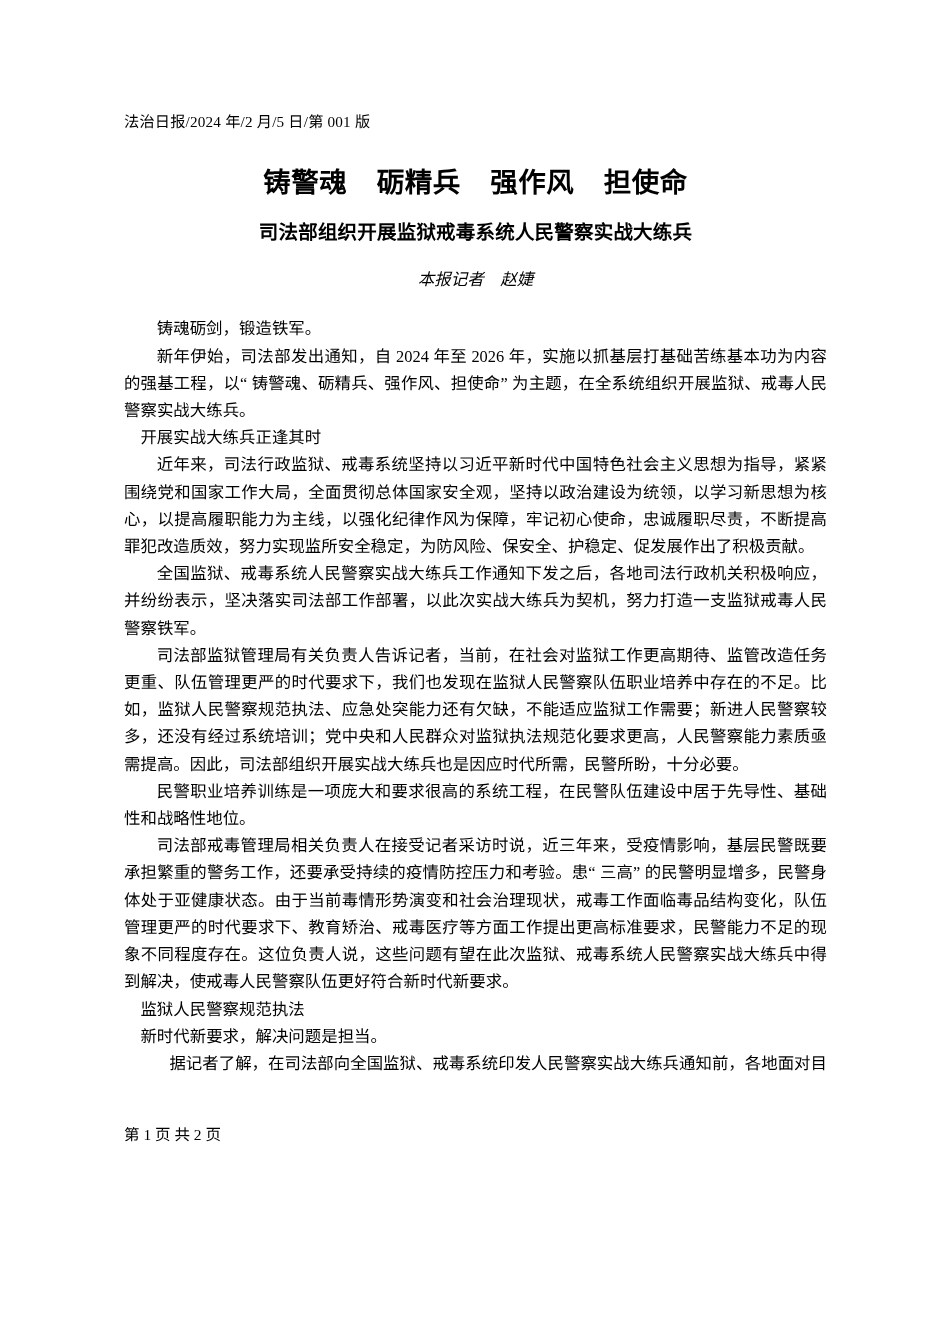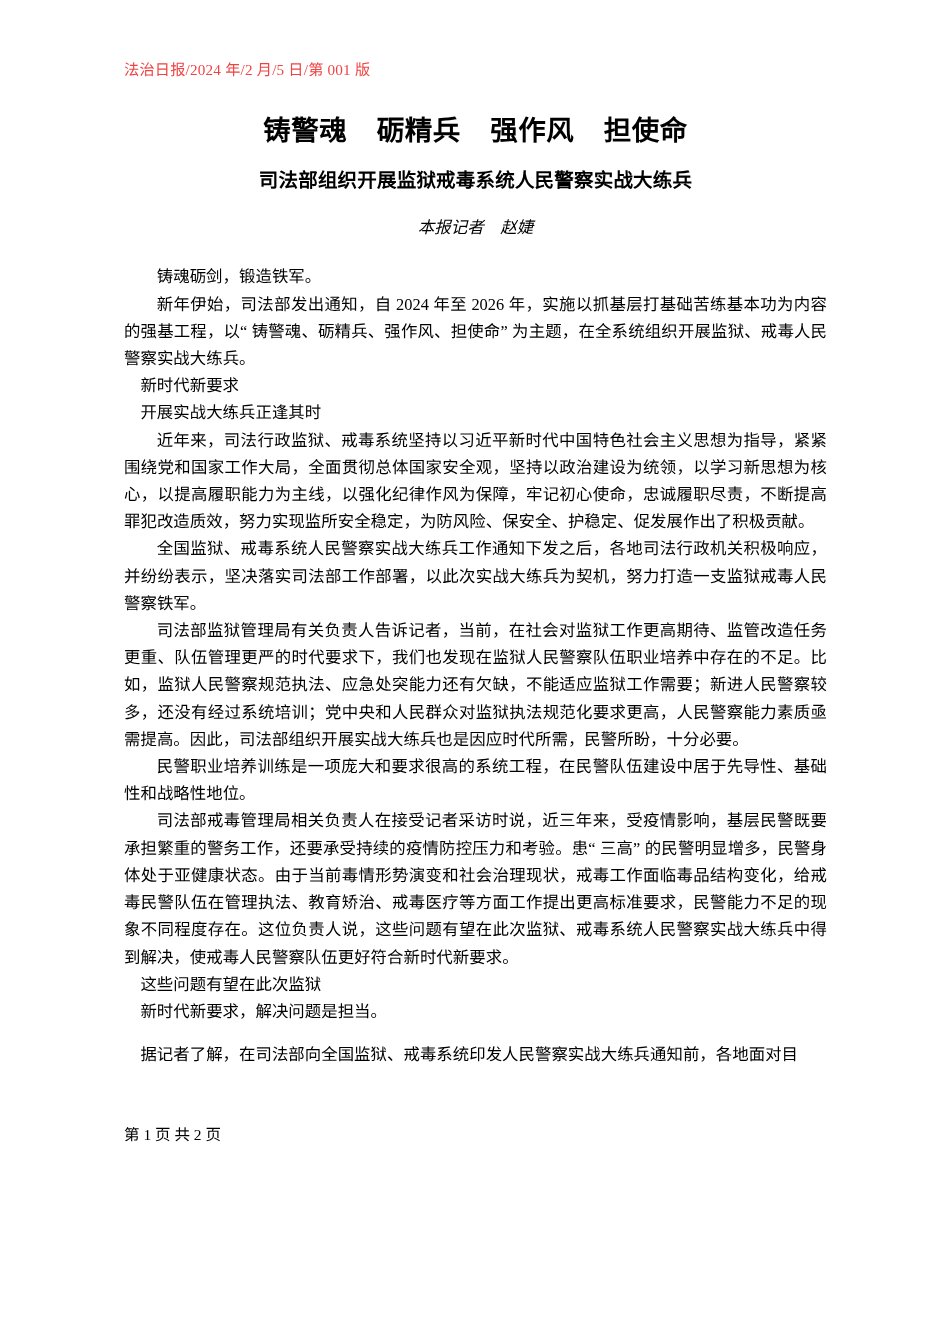--- a/index.html
+++ b/index.html
@@ -22,25 +22,25 @@
   }
   .content {
     position: absolute;
     left: 124px;
     top: 0;
     width: 703px;
   }
 
   
   .masthead {
-    margin-top: 60px;
+    margin-top: 112px;
     font-size: 15.2px;
     line-height: 20px;
     letter-spacing: 0.2px;
-    color: #ef4444;
+    color: #000000;
     white-space: nowrap;
   }
 
   
   .headline {
     margin-top: 33px;
     text-align: center;
     font-size: 27.5px;
     font-weight: bold;
     line-height: 36px;
@@ -77,22 +77,21 @@
     text-justify: inter-ideograph;
     text-indent: 2em;
     letter-spacing: 0.05px;
     word-break: break-all;
   }
   p.para.sub-head {
     text-indent: 1em;
     text-align: left;
   }
   p.para.no-justify {
-    text-align: left;
-    margin-top: 16px;
+    text-align: right;
   }
 
   
   .footer {
     position: absolute;
     left: 124px;
     width: 703px;
     top: 1124px;
     text-align: left;
     font-size: 15.5px;
@@ -111,28 +110,27 @@
 
     <h1 class="headline">铸警魂    砺精兵    强作风    担使命</h1>
 
     <h2 class="subheadline">司法部组织开展监狱戒毒系统人民警察实战大练兵</h2>
 
     <div class="byline">本报记者    赵婕</div>
 
     <div class="body-block">
         <p class="para">铸魂砺剑，锻造铁军。</p>
         <p class="para">新年伊始，司法部发出通知，自 2024 年至 2026 年，实施以抓基层打基础苦练基本功为内容的强基工程，以“ 铸警魂、砺精兵、强作风、担使命” 为主题，在全系统组织开展监狱、戒毒人民警察实战大练兵。</p>
-        <p class="para sub-head">新时代新要求</p>
         <p class="para sub-head">开展实战大练兵正逢其时</p>
         <p class="para">近年来，司法行政监狱、戒毒系统坚持以习近平新时代中国特色社会主义思想为指导，紧紧围绕党和国家工作大局，全面贯彻总体国家安全观，坚持以政治建设为统领，以学习新思想为核心，以提高履职能力为主线，以强化纪律作风为保障，牢记初心使命，忠诚履职尽责，不断提高罪犯改造质效，努力实现监所安全稳定，为防风险、保安全、护稳定、促发展作出了积极贡献。</p>
         <p class="para">全国监狱、戒毒系统人民警察实战大练兵工作通知下发之后，各地司法行政机关积极响应，并纷纷表示，坚决落实司法部工作部署，以此次实战大练兵为契机，努力打造一支监狱戒毒人民警察铁军。</p>
         <p class="para">司法部监狱管理局有关负责人告诉记者，当前，在社会对监狱工作更高期待、监管改造任务更重、队伍管理更严的时代要求下，我们也发现在监狱人民警察队伍职业培养中存在的不足。比如，监狱人民警察规范执法、应急处突能力还有欠缺，不能适应监狱工作需要；新进人民警察较多，还没有经过系统培训；党中央和人民群众对监狱执法规范化要求更高，人民警察能力素质亟需提高。因此，司法部组织开展实战大练兵也是因应时代所需，民警所盼，十分必要。</p>
         <p class="para">民警职业培养训练是一项庞大和要求很高的系统工程，在民警队伍建设中居于先导性、基础性和战略性地位。</p>
-        <p class="para">司法部戒毒管理局相关负责人在接受记者采访时说，近三年来，受疫情影响，基层民警既要承担繁重的警务工作，还要承受持续的疫情防控压力和考验。患“ 三高” 的民警明显增多，民警身体处于亚健康状态。由于当前毒情形势演变和社会治理现状，戒毒工作面临毒品结构变化，给戒毒民警队伍在管理执法、教育矫治、戒毒医疗等方面工作提出更高标准要求，民警能力不足的现象不同程度存在。这位负责人说，这些问题有望在此次监狱、戒毒系统人民警察实战大练兵中得到解决，使戒毒人民警察队伍更好符合新时代新要求。</p>
-        <p class="para sub-head">这些问题有望在此次监狱</p>
+        <p class="para">司法部戒毒管理局相关负责人在接受记者采访时说，近三年来，受疫情影响，基层民警既要承担繁重的警务工作，还要承受持续的疫情防控压力和考验。患“ 三高” 的民警明显增多，民警身体处于亚健康状态。由于当前毒情形势演变和社会治理现状，戒毒工作面临毒品结构变化，队伍管理更严的时代要求下、教育矫治、戒毒医疗等方面工作提出更高标准要求，民警能力不足的现象不同程度存在。这位负责人说，这些问题有望在此次监狱、戒毒系统人民警察实战大练兵中得到解决，使戒毒人民警察队伍更好符合新时代新要求。</p>
+        <p class="para sub-head">监狱人民警察规范执法</p>
         <p class="para sub-head">新时代新要求，解决问题是担当。</p>
         <p class="para sub-head no-justify">据记者了解，在司法部向全国监狱、戒毒系统印发人民警察实战大练兵通知前，各地面对目</p>
       </div>
 
   </div>
 
   <div class="footer">第 1 页 共 2 页</div>
 
 </div>
 

